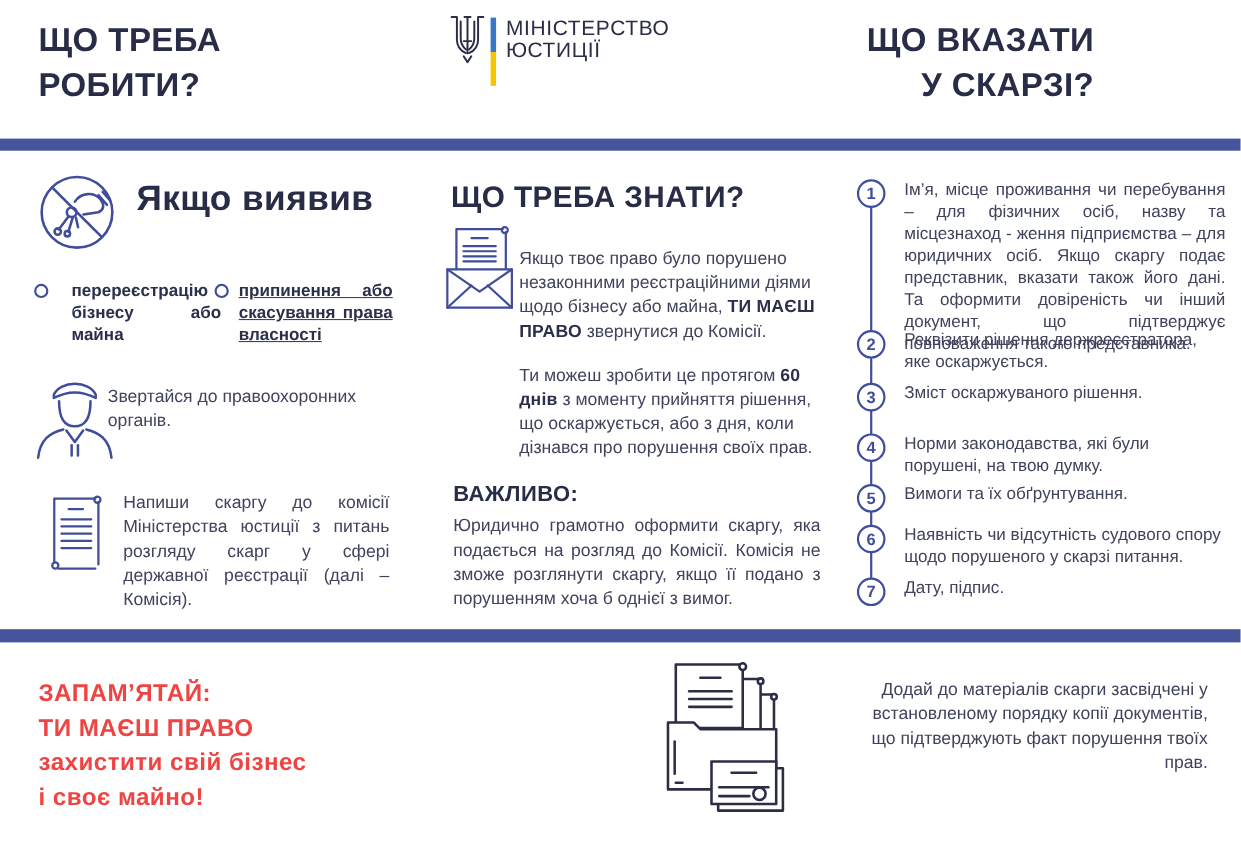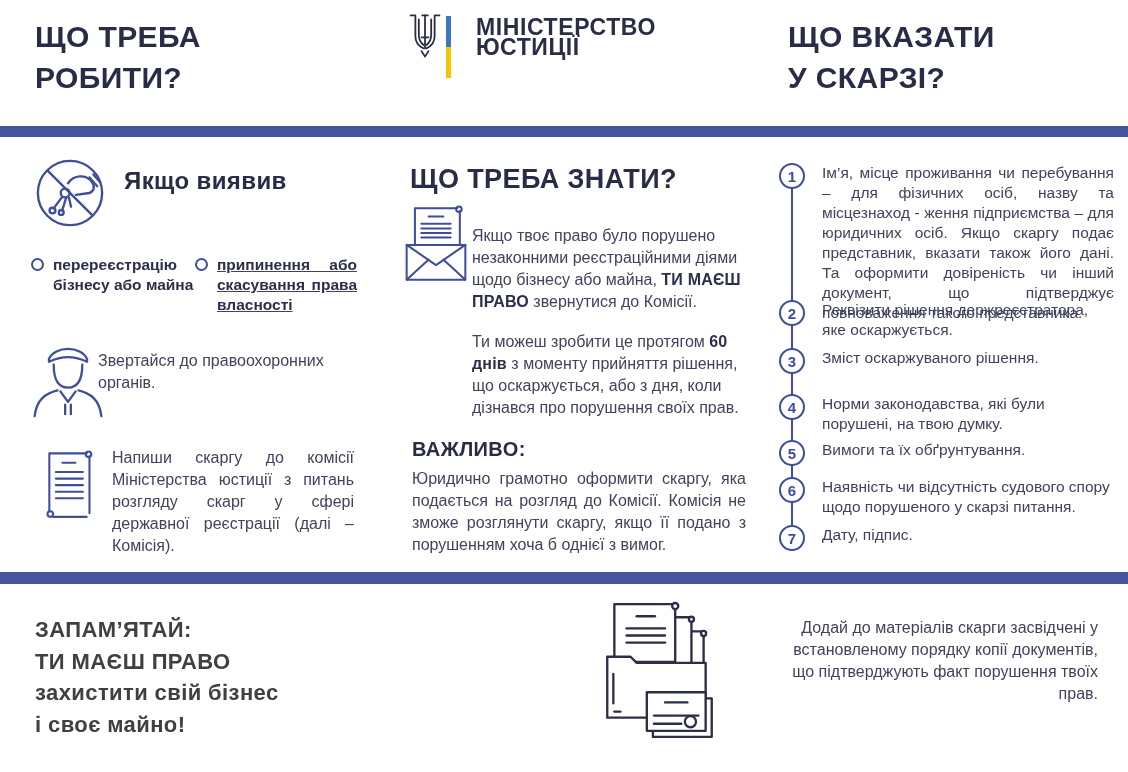--- a/index.html
+++ b/index.html
@@ -4,38 +4,38 @@
 <style>
   * { margin:0; padding:0; box-sizing:border-box; }
   html,body { background:#ffffff; }
   body { font-family:"Liberation Sans", sans-serif; color:#40435c; }
   .page { position:relative; width:1128px; height:772px; background:#ffffff; overflow:hidden; }
 
   .hl { color:#282c47; font-weight:bold; letter-spacing:.4px; }
 
   
   .title-left { position:absolute; left:35px; top:16px; font-size:30px; line-height:41px; }
-  .title-right { position:absolute; left:788px; top:16px; font-size:30px; line-height:41px; }
+  .title-right { position:absolute; left:788px; top:16px; font-size:30px; line-height:41px;text-align:right; }
 
   .logo { position:absolute; left:408px; top:14px; display:flex; align-items:flex-start; }
   .logo-bar { width:5px; height:62px; margin-left:4px; margin-top:2px;
               background:linear-gradient(to bottom,#3a77c5 0 50%, #f6c500 50% 100%); }
-  .logo-text { margin-left:25px; margin-top:3px; font-size:23px; line-height:20px;
-               font-weight:bold; letter-spacing:.6px; color:#2a2d45; }
+  .logo-text { margin-left:9px; margin-top:3px; font-size:19px; line-height:20px;
+               font-weight:normal; letter-spacing:.6px; color:#2a2d45; }
 
   .bar { position:absolute; left:0; width:1128px; background:#46549b; }
   .bar1 { top:126px; height:11px; }
   .bar2 { top:572px; height:12px; }
 
   
   .nokeys { position:absolute; left:33px; top:156px; }
-  .intro-title { position:absolute; left:124px; top:164px; width:240px; font-size:24px; line-height:33px; }
+  .intro-title { position:absolute; left:124px; top:164px; width:240px; font-size:32px; line-height:33px; }
 
   .bullet { position:absolute; top:255px; display:flex; }
-  .bullet-1 { left:31px; width:170px; }
+  .bullet-1 { left:31px; width:170px;gap:12px; }
   .bullet-2 { left:195px; width:162px;text-decoration:underline; }
   .bullet-dot { flex:0 0 13px; width:13px; height:13px; border:2px solid #3f4d9a; border-radius:50%; margin-top:3px; }
   .bullet-text { margin-left:9px; font-size:15.5px; line-height:20px; font-weight:bold; color:#2b2f4a; text-align:justify; }
 
   .police-icon { position:absolute; left:28px; top:338px; }
   .left-text-1 { position:absolute; left:98px; top:350px; width:245px; font-size:16px; line-height:22px; }
   .doc-icon { position:absolute; left:40px; top:447px; }
   .left-text-2 { position:absolute; left:112px; top:447px; width:242px; font-size:16px; line-height:22px; text-align:justify; }
 
   
@@ -57,21 +57,21 @@
   .r1 { left:779px; top:163px; } .r1 .r-text { text-align:justify; }
   .r2 { left:779px; top:300px; }
   .r3 { left:779px; top:348px; }
   .r4 { left:779px; top:394px; }
   .r5 { left:779px; top:440px; }
   .r6 { left:779px; top:477px; }
   .r7 { left:779px; top:525px; }
 
   
   .reminder { position:absolute; left:35px; top:614px; font-size:22px; line-height:31.5px;
-              font-weight:bold; color:#404040; letter-spacing:.4px; }
+              font-weight:bold; color:#ef4444; letter-spacing:.4px; }
   .folder-icon { position:absolute; left:604px; top:601px; }
   .footer-note { position:absolute; left:782px; top:617px; width:316px; font-size:16px; line-height:22px;text-align:right; }
 
   svg { display:block; }
 </style>
 </head>
 <body>
 
 <div class="page">
 

